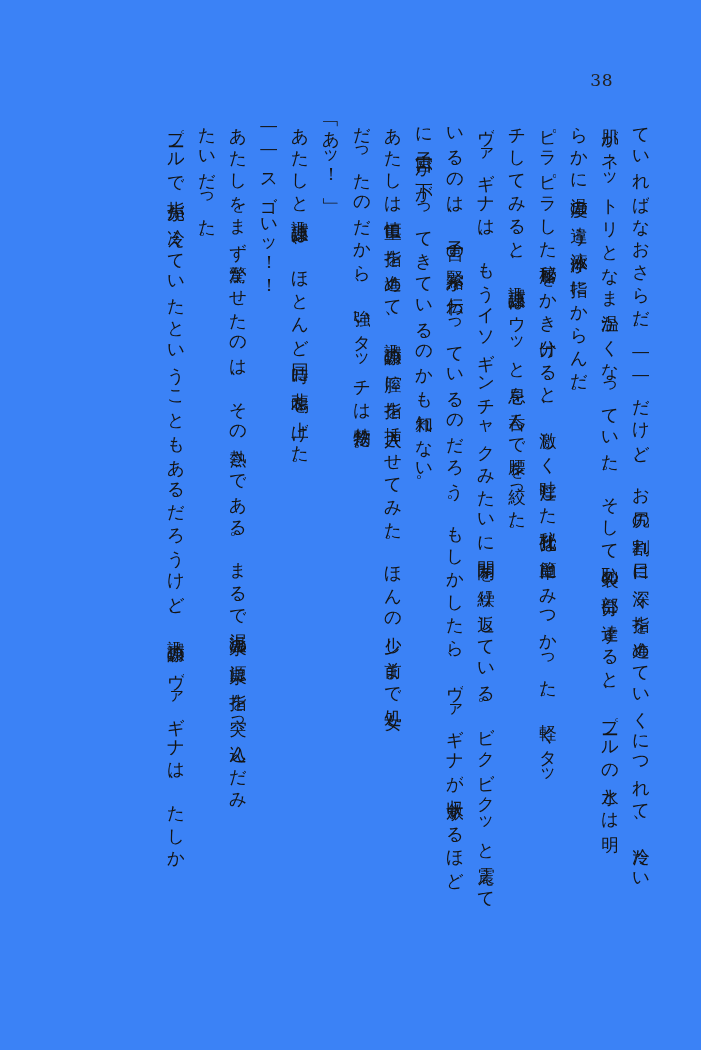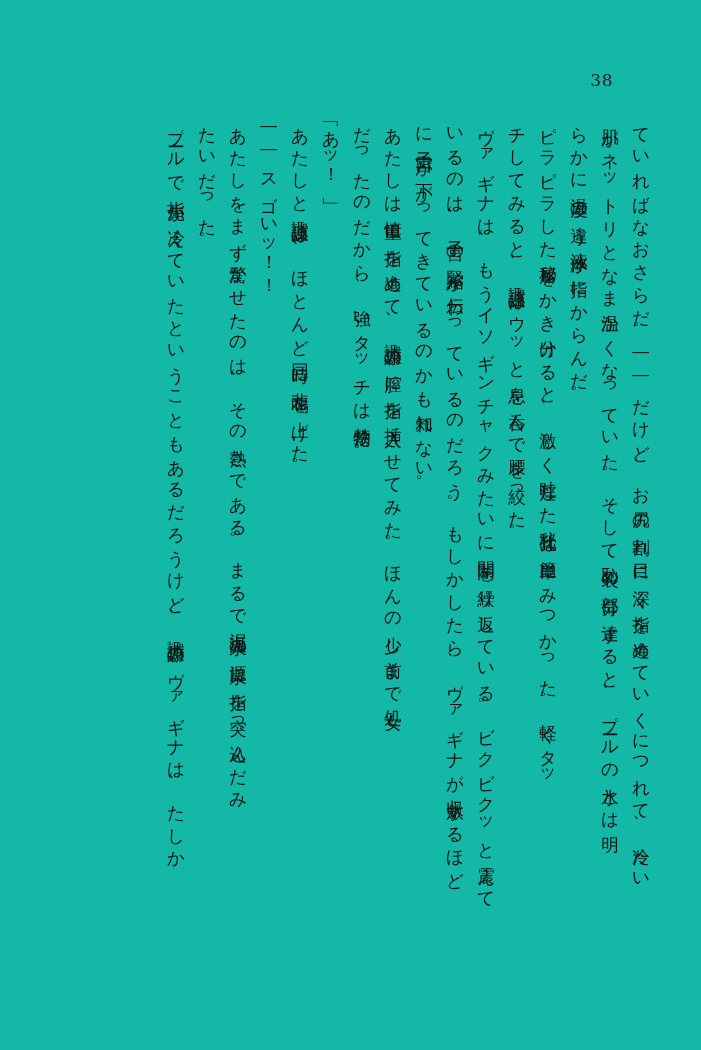--- a/index.html
+++ b/index.html
@@ -12,21 +12,21 @@
     height: 1050px;
     overflow: hidden;
     font-family: "DejaVu Serif", "Liberation Serif", serif;
     color: #1a1a1a;
     position: relative;
   }
   .page {
     position: relative;
     width: 701px;
     height: 1050px;
-    background: #14b8a6;
+    background: #3b82f6;
   }
   .page-number {
     position: absolute;
     top: 70px;
     right: 88px;
     font-size: 17px;
     letter-spacing: 0.5px;
     color: #222;
     font-family: "DejaVu Serif", "Liberation Serif", serif;
   }

